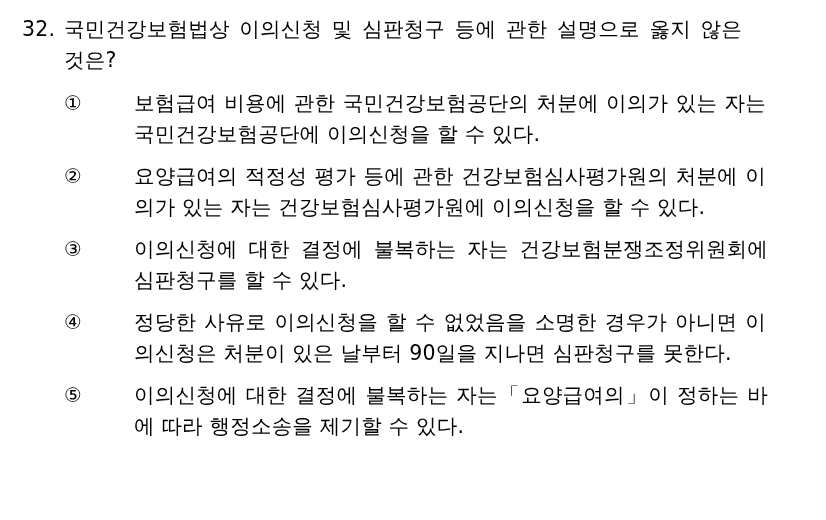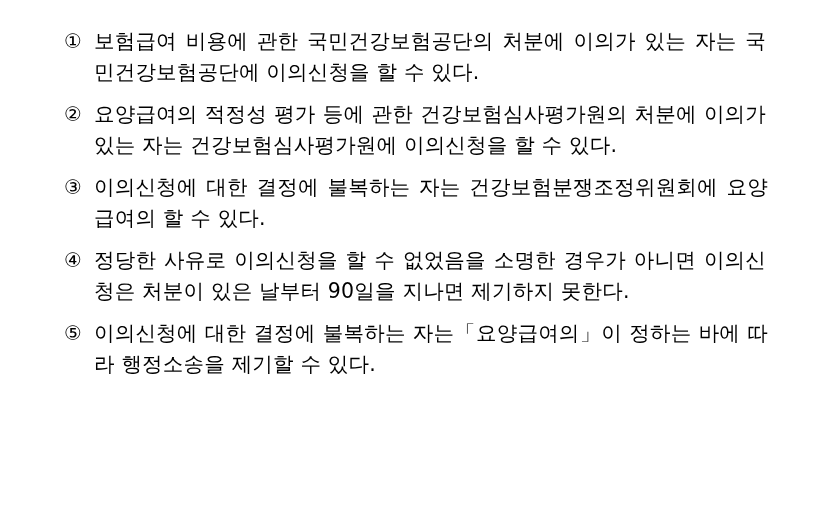--- a/index.html
+++ b/index.html
@@ -61,51 +61,56 @@
     flex: 0 0 auto;
     width: 30px;
     font-size: 20px;
     line-height: 31px;
   }
   .choice-text {
     flex: 1 1 auto;
     text-align: justify;
     text-justify: inter-character;
     padding-right: 38px;
+    margin-left: 40px;
   }
   .choice-text.tight {
     padding-right: 36px;
   }
 </style>
 </head>
 <body>
 
 <div class="page">
 
+  <div class="question">
+    <div class="question-number">32.</div>
+    <div class="question-text">국민건강보험법상 이의신청 및 심판청구 등에 관한 설명으로 옳지 않은 것은?</div>
+  </div>
 
   <div class="choices">
 
     <div class="choice">
       <div class="choice-marker">①</div>
       <div class="choice-text">보험급여 비용에 관한 국민건강보험공단의 처분에 이의가 있는 자는 국민건강보험공단에 이의신청을 할 수 있다.</div>
     </div>
 
     <div class="choice">
       <div class="choice-marker">②</div>
       <div class="choice-text">요양급여의 적정성 평가 등에 관한 건강보험심사평가원의 처분에 이의가 있는 자는 건강보험심사평가원에 이의신청을 할 수 있다.</div>
     </div>
 
     <div class="choice">
       <div class="choice-marker">③</div>
-      <div class="choice-text tight">이의신청에 대한 결정에 불복하는 자는 건강보험분쟁조정위원회에 요양급여의 할 수 있다.</div>
+      <div class="choice-text tight">이의신청에 대한 결정에 불복하는 자는 건강보험분쟁조정위원회에 심판청구를 할 수 있다.</div>
     </div>
 
     <div class="choice">
       <div class="choice-marker">④</div>
-      <div class="choice-text">정당한 사유로 이의신청을 할 수 없었음을 소명한 경우가 아니면 이의신청은 처분이 있은 날부터 90일을 지나면 제기하지 못한다.</div>
+      <div class="choice-text">정당한 사유로 이의신청을 할 수 없었음을 소명한 경우가 아니면 이의신청은 처분이 있은 날부터 90일을 지나면 심판청구를 못한다.</div>
     </div>
 
     <div class="choice">
       <div class="choice-marker">⑤</div>
       <div class="choice-text tight">이의신청에 대한 결정에 불복하는 자는「요양급여의」이 정하는 바에 따라 행정소송을 제기할 수 있다.</div>
     </div>
 
   </div>
 </div>
 

